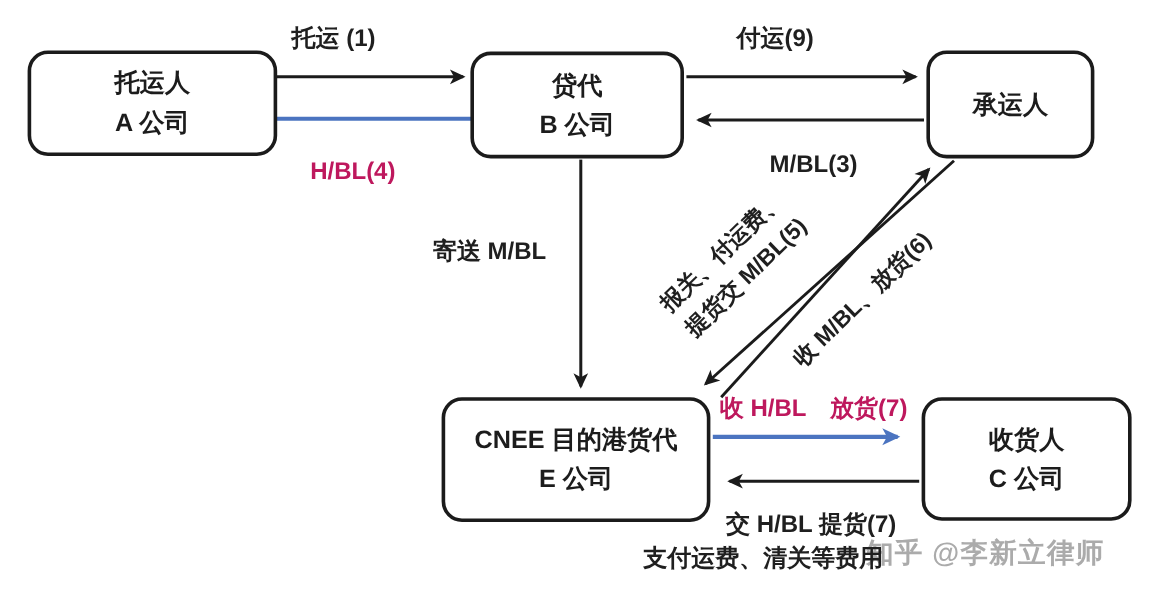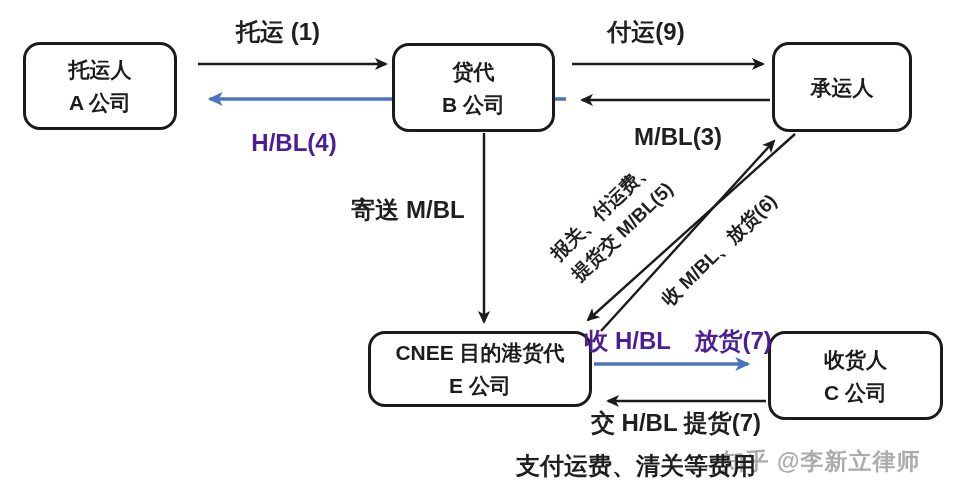--- a/index.html
+++ b/index.html
@@ -7,40 +7,40 @@
     position:relative; width:964px; height:500px; background:#ffffff;
     font-family:"Liberation Sans","DejaVu Sans",sans-serif; overflow:hidden;
   }
   .arrows { position:absolute; left:0; top:0; width:964px; height:500px; }
   .box {
     position:absolute; background:#ffffff; border:3px solid #1b1b1b; border-radius:17px;
     display:flex; flex-direction:column; align-items:center; justify-content:center;
     font-weight:700; font-size:21px; color:#1c1c1c; line-height:33px; text-align:center;
     box-sizing:border-box; white-space:nowrap;
   }
-  .box-shipper   { left:23px;  top:42px;  width:154px; height:88px; }
-  .box-forwarder { left:392px; top:43px;  width:163px; height:89px; }
+  .box-shipper   { left:23px;  top:42px;  width:208px; height:88px; }
+  .box-forwarder { left:392px; top:43px;  width:178px; height:89px; }
   .box-carrier   { left:772px; top:42px;  width:140px; height:90px; }
-  .box-destagent { left:368px; top:331px; width:224px; height:76px; }
-  .box-consignee { left:768px; top:331px; width:175px; height:89px;align-items:center; }
+  .box-destagent { left:368px; top:331px; width:224px; height:104px; }
+  .box-consignee { left:768px; top:331px; width:175px; height:103px;align-items:center; }
   .lbl {
     position:absolute; transform:translate(-50%,-50%);
-    font-size:24px; font-weight:600; color:#1f1f1f; white-space:nowrap; line-height:26px;
+    font-size:20px; font-weight:600; color:#1f1f1f; white-space:nowrap; line-height:26px;
   }
-  .lbl.blue { color:#4c1d95; }
+  .lbl.blue { color:#be185d; }
   .lbl.rot  { transform:translate(-50%,-50%) rotate(-44deg); text-align:center; font-size:19px; line-height:29px; }
   .lbl-step1   { left:278px; top:32px; }
   .lbl-step2   { left:646px; top:32px; }
   .lbl-step3   { left:678px; top:137px; }
   .lbl-step4   { left:294px; top:143px; }
   .lbl-sendmbl { left:408px; top:210px; }
   .lbl-step5   { left:612px; top:221px; }
   .lbl-step6   { left:719px; top:250px; }
   .lbl-step8   { left:678px; top:341px; }
-  .lbl-step7   { left:676px; top:423px; }
+  .lbl-step7   { left:676px; top:437px; }
   .lbl-fees    { left:636px; top:466px;text-align:right; }
   .watermark {
     position:absolute; left:821px; top:461px; transform:translate(-50%,-50%);
     color:#ababab; font-size:23px; font-weight:600; white-space:nowrap; letter-spacing:1px;
   }
 </style>
 </head>
 <body>
 
 <div class="stage">

